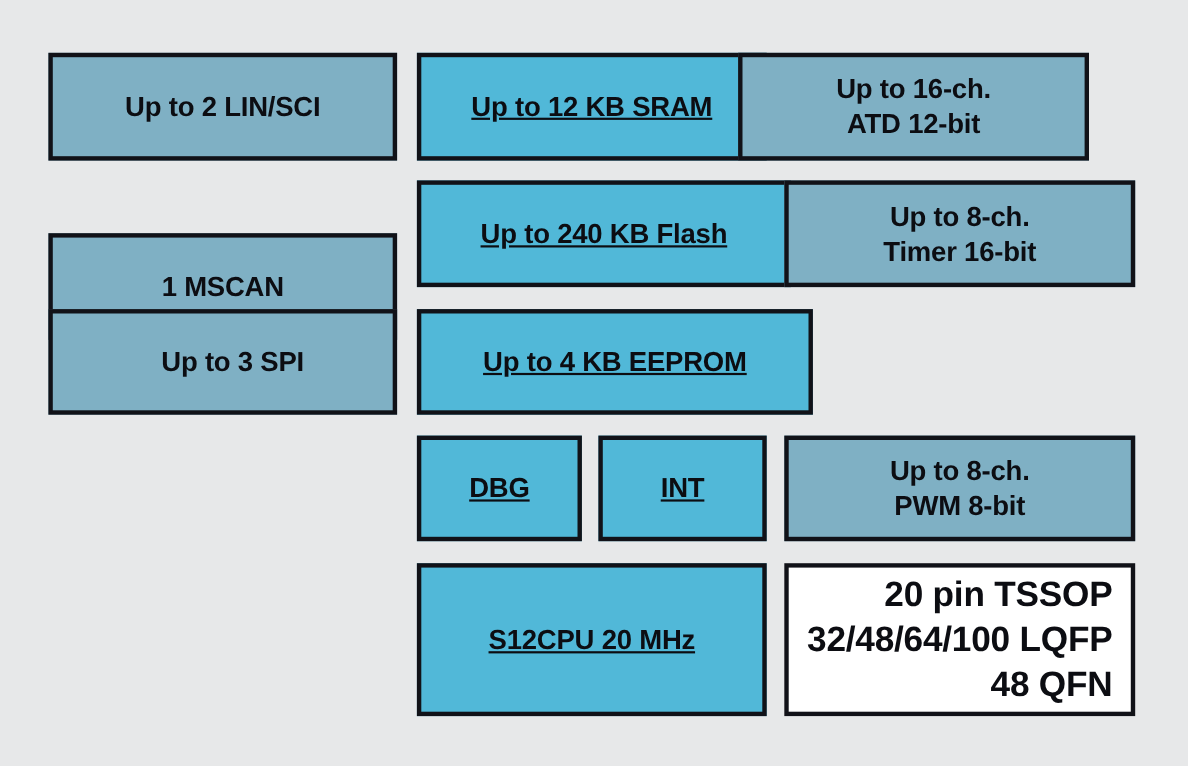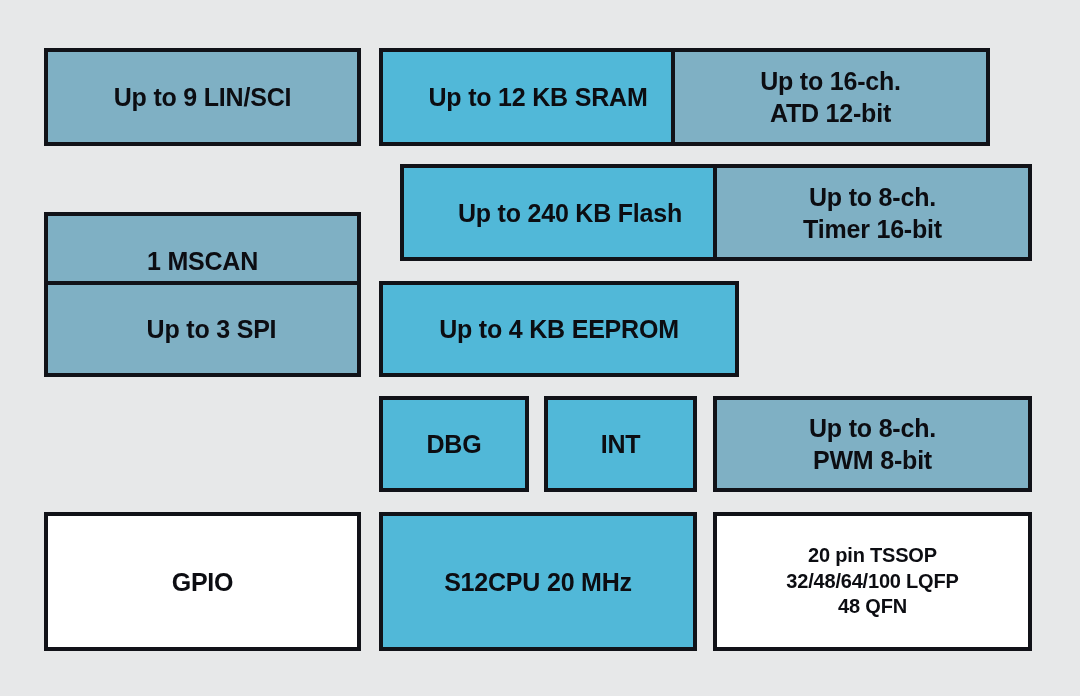--- a/index.html
+++ b/index.html
@@ -32,56 +32,55 @@
     color: #0c0d12;
     font-weight: bold;
     font-size: 25px;
     line-height: 1.28;
     letter-spacing: -0.2px;
     white-space: pre-line;
     padding: 2px 6px;
   }
 
   .fill-steel  { background: #7fb0c4; }
-  .fill-cyan   { background: #51b8d8; }
+  .fill-cyan   { background: #51b8d8; text-decoration: underline; }
   .fill-white  { background: #ffffff; }
 
-  .block.small-text { font-size: 20px; }
+  .block.small-text { font-size: 32px; text-align: right; }
 </style>
 </head>
 <body>
 
 <div id="diagram">
 
-  <div class="block fill-steel" style="left:44px; top:48px; width:317px; height:98px;">Up to 9 LIN/SCI</div>
+  <div class="block fill-steel" style="left:44px; top:48px; width:317px; height:98px;">Up to 2 LIN/SCI</div>
 
   <div class="block fill-cyan" style="left:379px; top:48px; width:318px; height:98px;">Up to 12 KB SRAM</div>
 
   <div class="block fill-steel" style="left:671px; top:48px; width:319px; height:98px;">Up to 16-ch.
 ATD 12-bit</div>
 
   <div class="block fill-steel" style="left:44px; top:164px; width:317px; height:97px;margin-top:48px;">1 MSCAN</div>
 
-  <div class="block fill-cyan" style="left:400px; top:164px; width:340px; height:97px;">Up to 240 KB Flash</div>
+  <div class="block fill-cyan" style="left:379px; top:164px; width:340px; height:97px;">Up to 240 KB Flash</div>
 
   <div class="block fill-steel" style="left:713px; top:164px; width:319px; height:97px;">Up to 8-ch.
 Timer 16-bit</div>
 
   <div class="block fill-steel" style="left:44px; top:281px; width:317px; height:96px;padding-left:24px;">Up to 3 SPI</div>
 
   <div class="block fill-cyan" style="left:379px; top:281px; width:360px; height:96px;">Up to 4 KB EEPROM</div>
 
   <div class="block fill-cyan" style="left:379px; top:396px; width:150px; height:96px;">DBG</div>
 
   <div class="block fill-cyan" style="left:544px; top:396px; width:153px; height:96px;">INT</div>
 
   <div class="block fill-steel" style="left:713px; top:396px; width:319px; height:96px;">Up to 8-ch.
 PWM 8-bit</div>
 
-  <div class="block fill-white" style="left:44px; top:512px; width:317px; height:139px;">GPIO</div>
 
   <div class="block fill-cyan" style="left:379px; top:512px; width:318px; height:139px;">S12CPU 20 MHz</div>
 
   <div class="block fill-white small-text" style="left:713px; top:512px; width:319px; height:139px;">20 pin TSSOP
 32/48/64/100 LQFP
 48 QFN</div>
 
 </div>
 
 </body></html>

